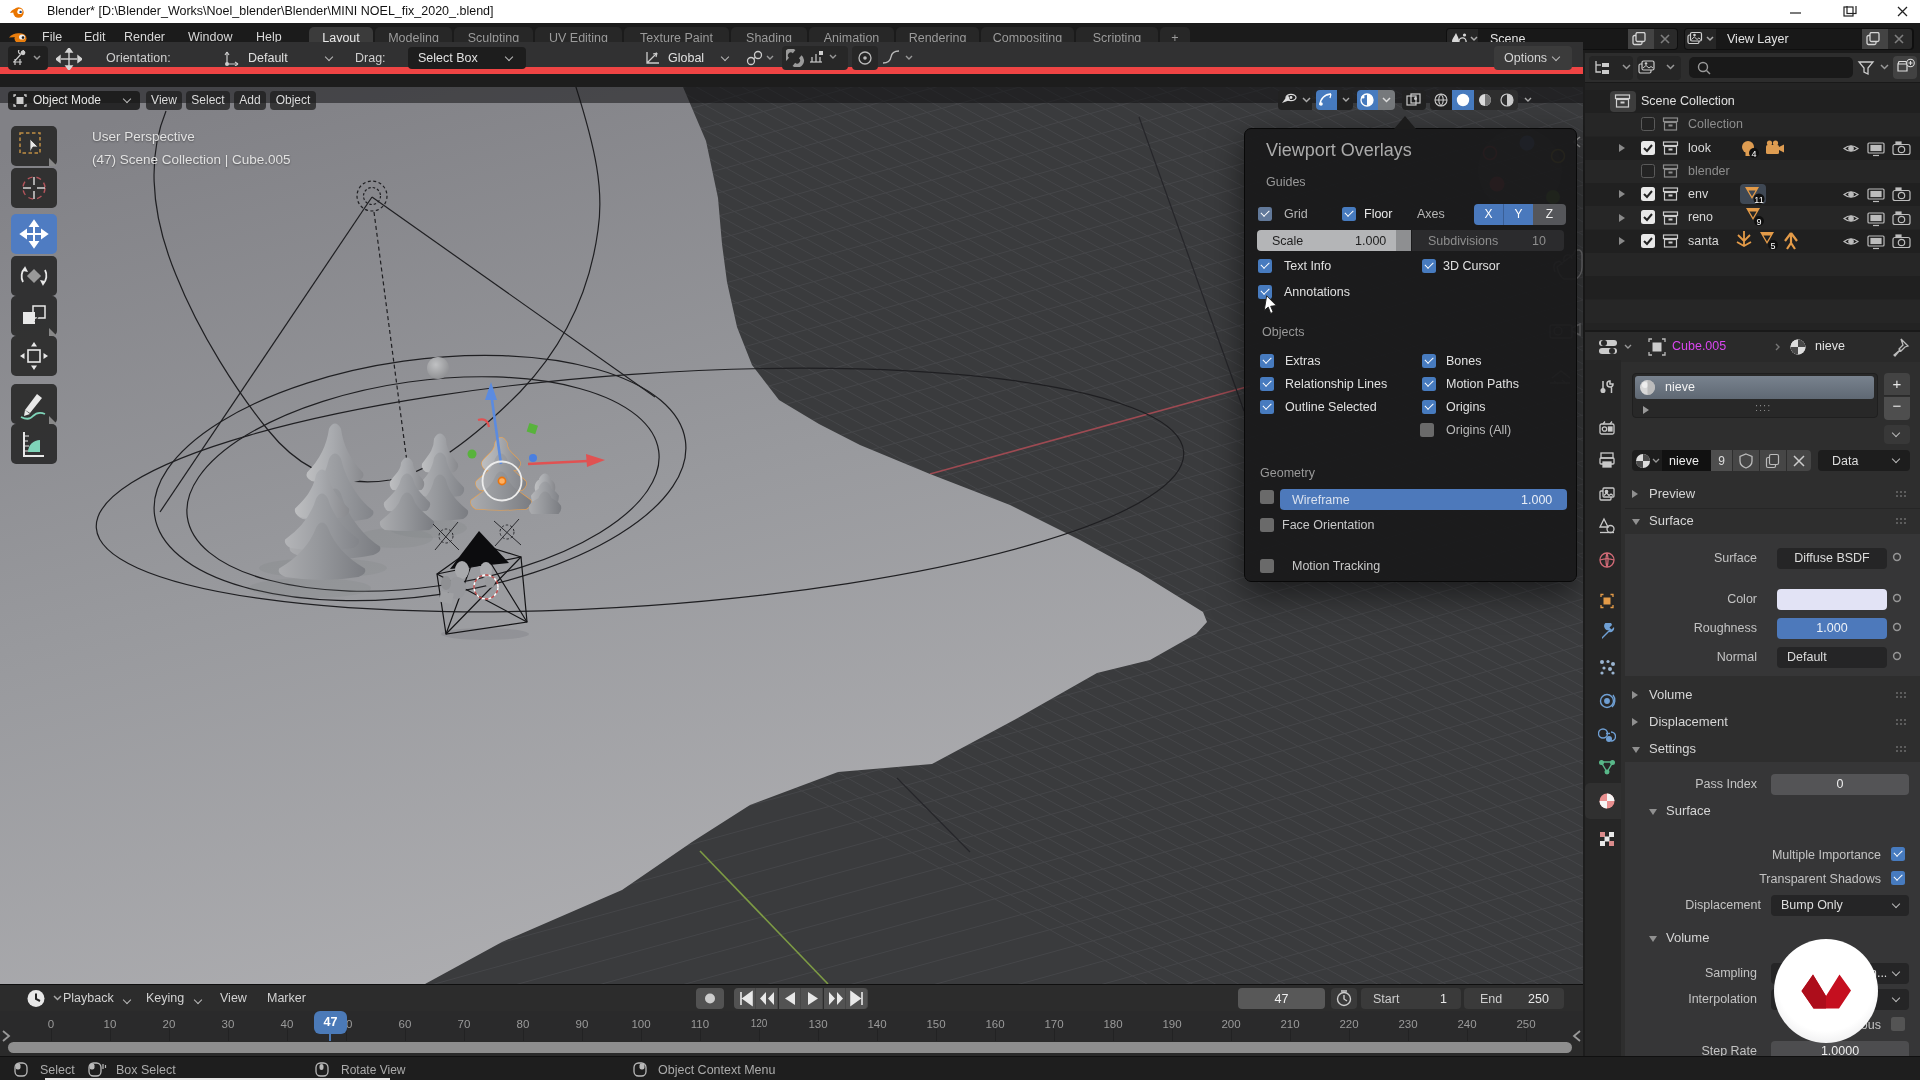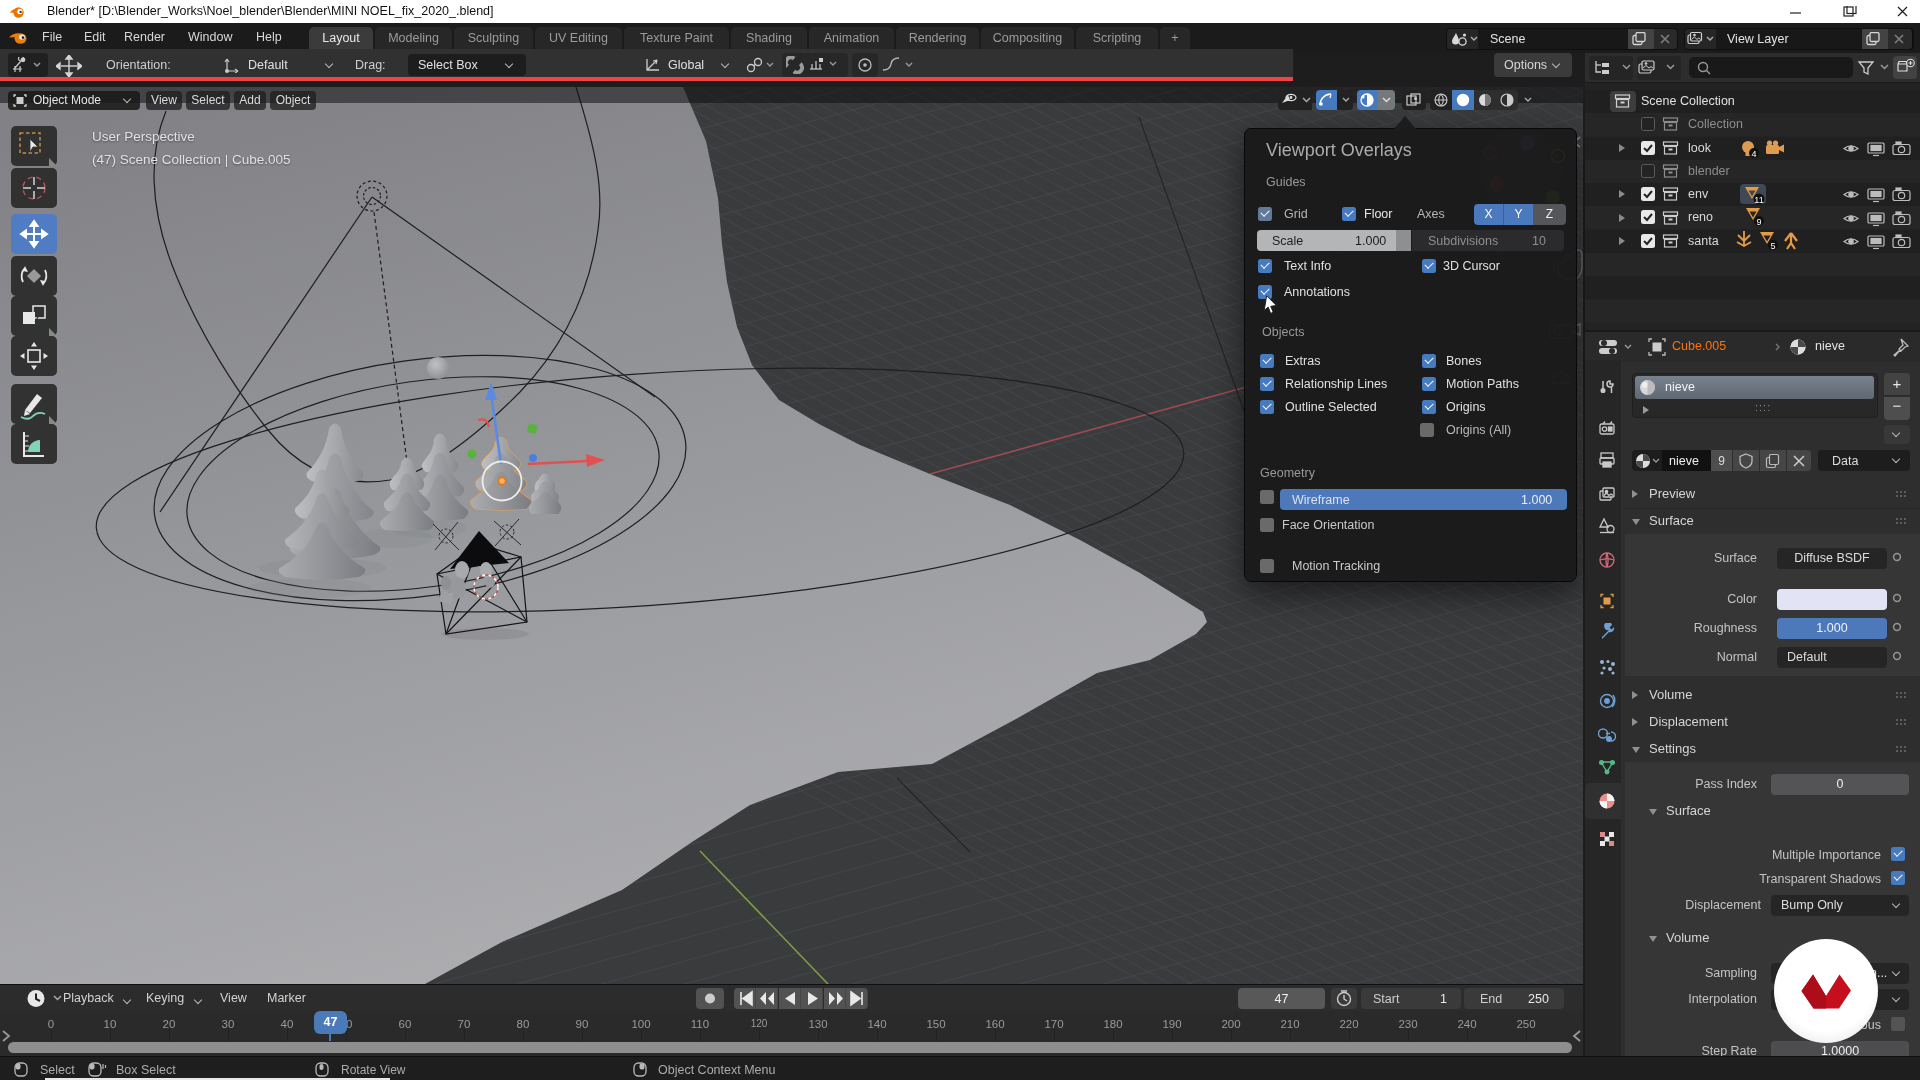--- a/index.html
+++ b/index.html
@@ -104,21 +104,21 @@
  <div class="tx" style="left:1727px;top:9px;font-size:12.5px;color:#e3e3e3;">View Layer</div>
  <svg class="a" style="left:1866px;top:9px" width="18" height="15" viewBox="0 0 18 15">
   <rect x="1" y="3.5" width="9" height="9" rx="1.5" fill="none" stroke="#d5d5d5" stroke-width="1.3"></rect>
   <rect x="4" y="0.5" width="9" height="9" rx="1.5" fill="#434343" stroke="#d5d5d5" stroke-width="1.3"></rect>
  </svg>
  <svg class="a" style="left:1892px;top:9px" width="16" height="15" viewBox="0 0 16 15">
   <path d="M3,3 l8,8 M11,3 l-8,8" stroke="#7e7e7e" stroke-width="1.6"></path>
  </svg>
 </div>
 
-<div class="a" style="left:0;top:49px;width:1293px;height:32px;background:#313132;border-bottom:4px solid #ef4444;">
+<div class="a" style="left:0;top:42px;width:1583px;height:32px;background:#313132;border-bottom:7px solid #ef4444;">
  <div class="a" style="left:8px;top:4px;width:40px;height:24px;background:#202020;border-radius:4px;"></div>
  <svg class="a" style="left:12px;top:8px" width="32" height="16" viewBox="0 0 32 16">
   <path d="M1,12 L10,12 M3,9 L3,15 M8,9 L8,15 M2,12 L9,4 M9,4 a2.5,2.5 0 1 1 2,-1" fill="none" stroke="#ccc" stroke-width="1.2"></path>
   <circle cx="11" cy="2.8" r="2.4" fill="#ccc"></circle>
   <path d="M22,6 l3,3 l3,-3" fill="none" stroke="#999" stroke-width="1.5"></path>
  </svg>
  <svg class="a" style="left:56px;top:6px" width="26" height="22" viewBox="0 0 26 22">
   <g stroke="#d5d5d5" stroke-width="1.4" fill="#d5d5d5">
    <line x1="13" y1="3" x2="13" y2="19"></line>
         <line x1="5" y1="11" x2="21" y2="11"></line>
@@ -1004,21 +1004,21 @@
   <rect x="2" y="2" width="18" height="6" rx="3" fill="#ccc"></rect>
       <circle cx="7" cy="5" r="3" fill="#2a2a2a"></circle>
   <rect x="2" y="10" width="18" height="6" rx="3" fill="#ccc"></rect>
       <circle cx="15" cy="13" r="3" fill="#2a2a2a"></circle>
   <path d="M28,7 l3,3 l3,-3" fill="none" stroke="#999" stroke-width="1.4"></path>
  </svg>
  <svg class="a" style="left:63px;top:6px" width="18" height="18" viewBox="0 0 18 18">
   <path d="M1,4 v-3 h3 M14,1 h3 v3 M17,14 v3 h-3 M4,17 h-3 v-3" fill="none" stroke="#bbb" stroke-width="1.3"></path>
   <rect x="4.5" y="4.5" width="9" height="9" fill="#ccc"></rect>
  </svg>
- <div class="tx" style="left:87px;top:7px;font-size:12.5px;color:#f97316;">Cube.005</div>
+ <div class="tx" style="left:87px;top:7px;font-size:12.5px;color:#d946ef;">Cube.005</div>
  <svg class="a" style="left:188px;top:8px" width="10" height="14" viewBox="0 0 10 14">
       <path d="M3,4 l3,3 -3,3" fill="none" stroke="#777" stroke-width="1.4"></path>
     </svg>
  <svg class="a" style="left:204px;top:6px" width="18" height="18" viewBox="0 0 18 18">
   <circle cx="9" cy="9" r="7.5" fill="#e8e8e8"></circle>
       <path d="M9,1.5 A7.5,7.5 0 0 1 9,16.5 Z" fill="#555"></path>
       <path d="M9,9 L9,1.5 A7.5,7.5 0 0 0 1.5,9 Z" fill="#555" transform="rotate(180 9 9)"></path>
  </svg>
  <svg class="a" style="left:204px;top:6px" width="18" height="18" viewBox="0 0 18 18">
   <circle cx="9" cy="9" r="7.5" fill="#ddd"></circle>

